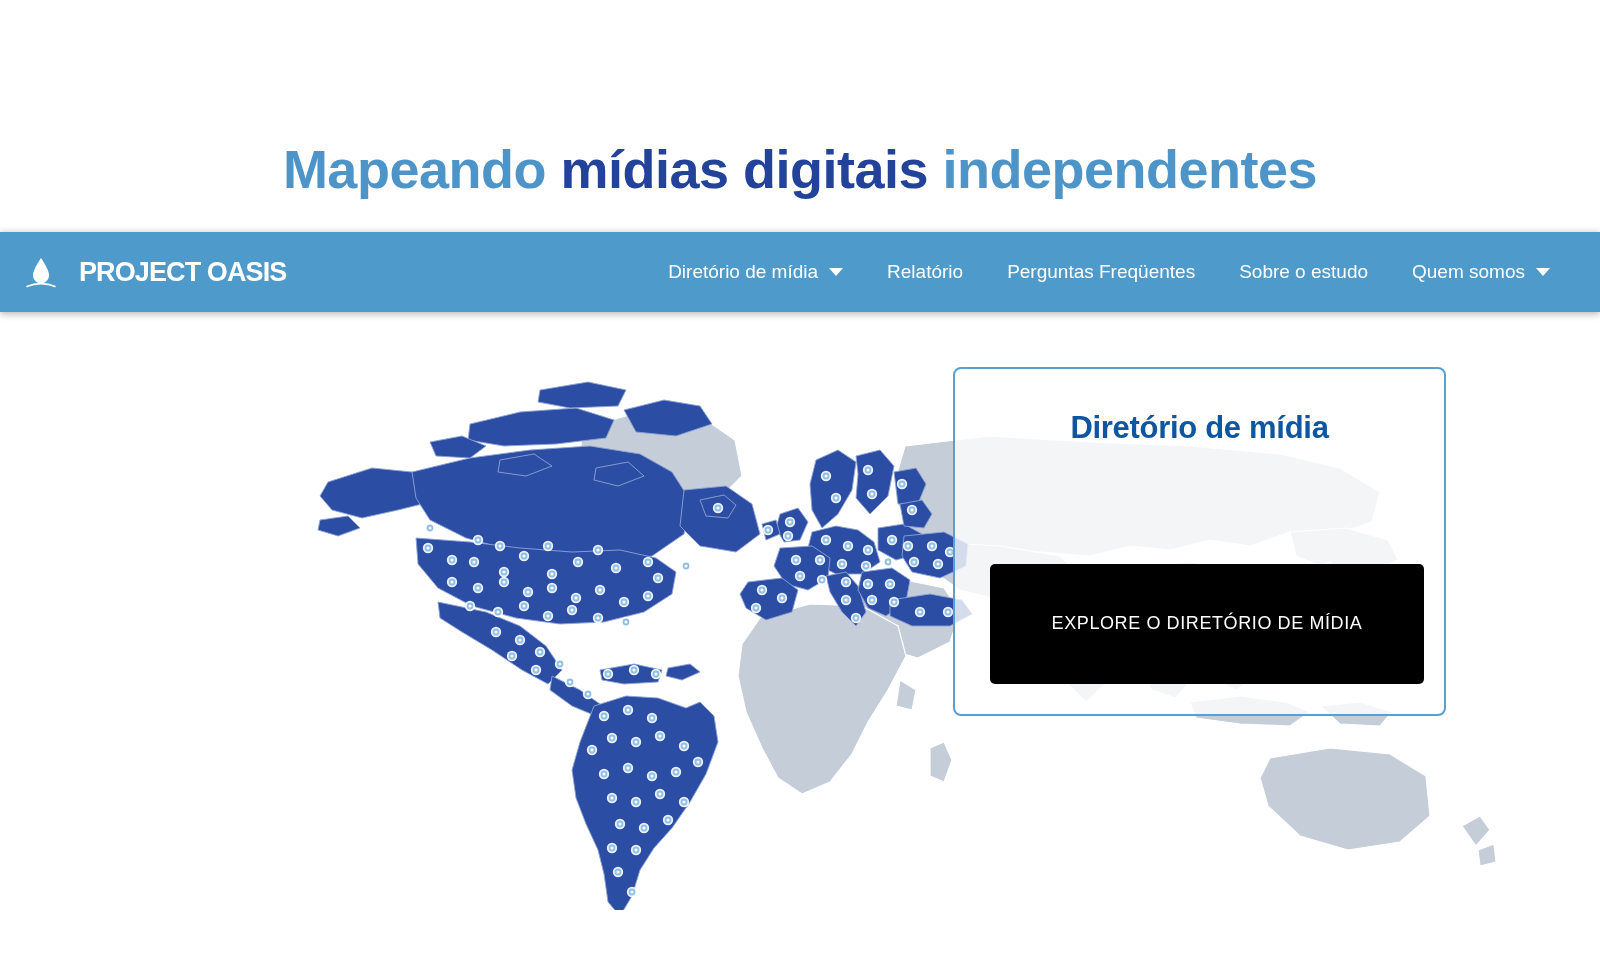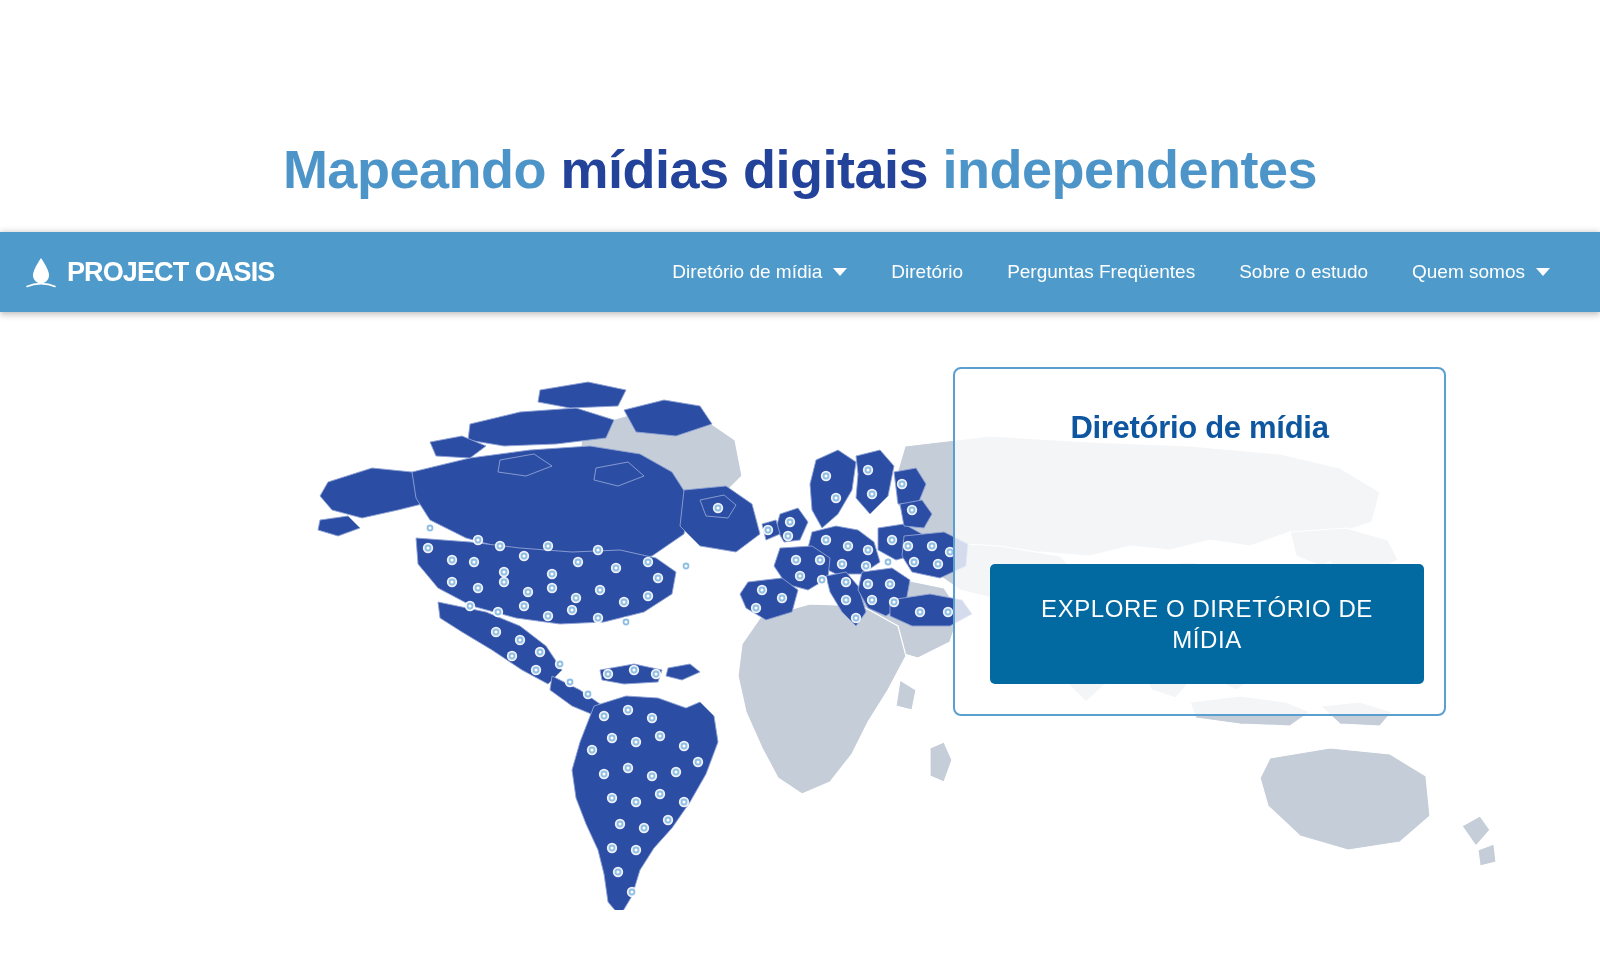--- a/index.html
+++ b/index.html
@@ -46,21 +46,21 @@
     background: #4e9bcb;
     box-shadow: 0 3px 6px rgba(0,0,0,0.22), 0 -2px 5px rgba(0,0,0,0.10);
     display: flex;
     align-items: center;
   }
 
   .brand {
     display: flex;
     align-items: center;
     margin-left: 24px;
-    gap: 9px;
+    gap: 21px;
     cursor: pointer;
   }
   .droplet-icon {
     width: 34px;
     height: 36px;
     position: relative;
     display: block;
   }
   .brand-name {
     color: #ffffff;
@@ -140,26 +140,26 @@
     color: #2d5f91;
     font-size: 21px;
     margin-top: 4px;
   }
   .explore-btn {
     position: absolute;
     left: 35px;
     top: 195px;
     width: 434px;
     height: 120px;
-    background: #0369a1;
+    background: #000000;
     border: none;
     border-radius: 5px;
     color: #ffffff;
     font-family: "Liberation Sans", sans-serif;
-    font-size: 24px;
+    font-size: 18px;
     font-weight: normal;
     letter-spacing: 0.6px;
     line-height: 1.3;
     cursor: pointer;
     padding: 0 36px;
   }
 </style>
 </head>
 <body>
 
@@ -181,21 +181,21 @@
       </span>
       <span class="brand-name">PROJECT OASIS</span>
     </div>
 
     <div class="nav-links">
       <div class="nav-item">
         <span>Diretório de mídia</span>
         <span class="caret"></span>
       </div>
       <div class="nav-item">
-        <span>Diretório</span>
+        <span>Relatório</span>
       </div>
       <div class="nav-item">
         <span>Perguntas Freqüentes</span>
       </div>
       <div class="nav-item">
         <span>Sobre o estudo</span>
       </div>
       <div class="nav-item">
         <span>Quem somos</span>
         <span class="caret"></span>

